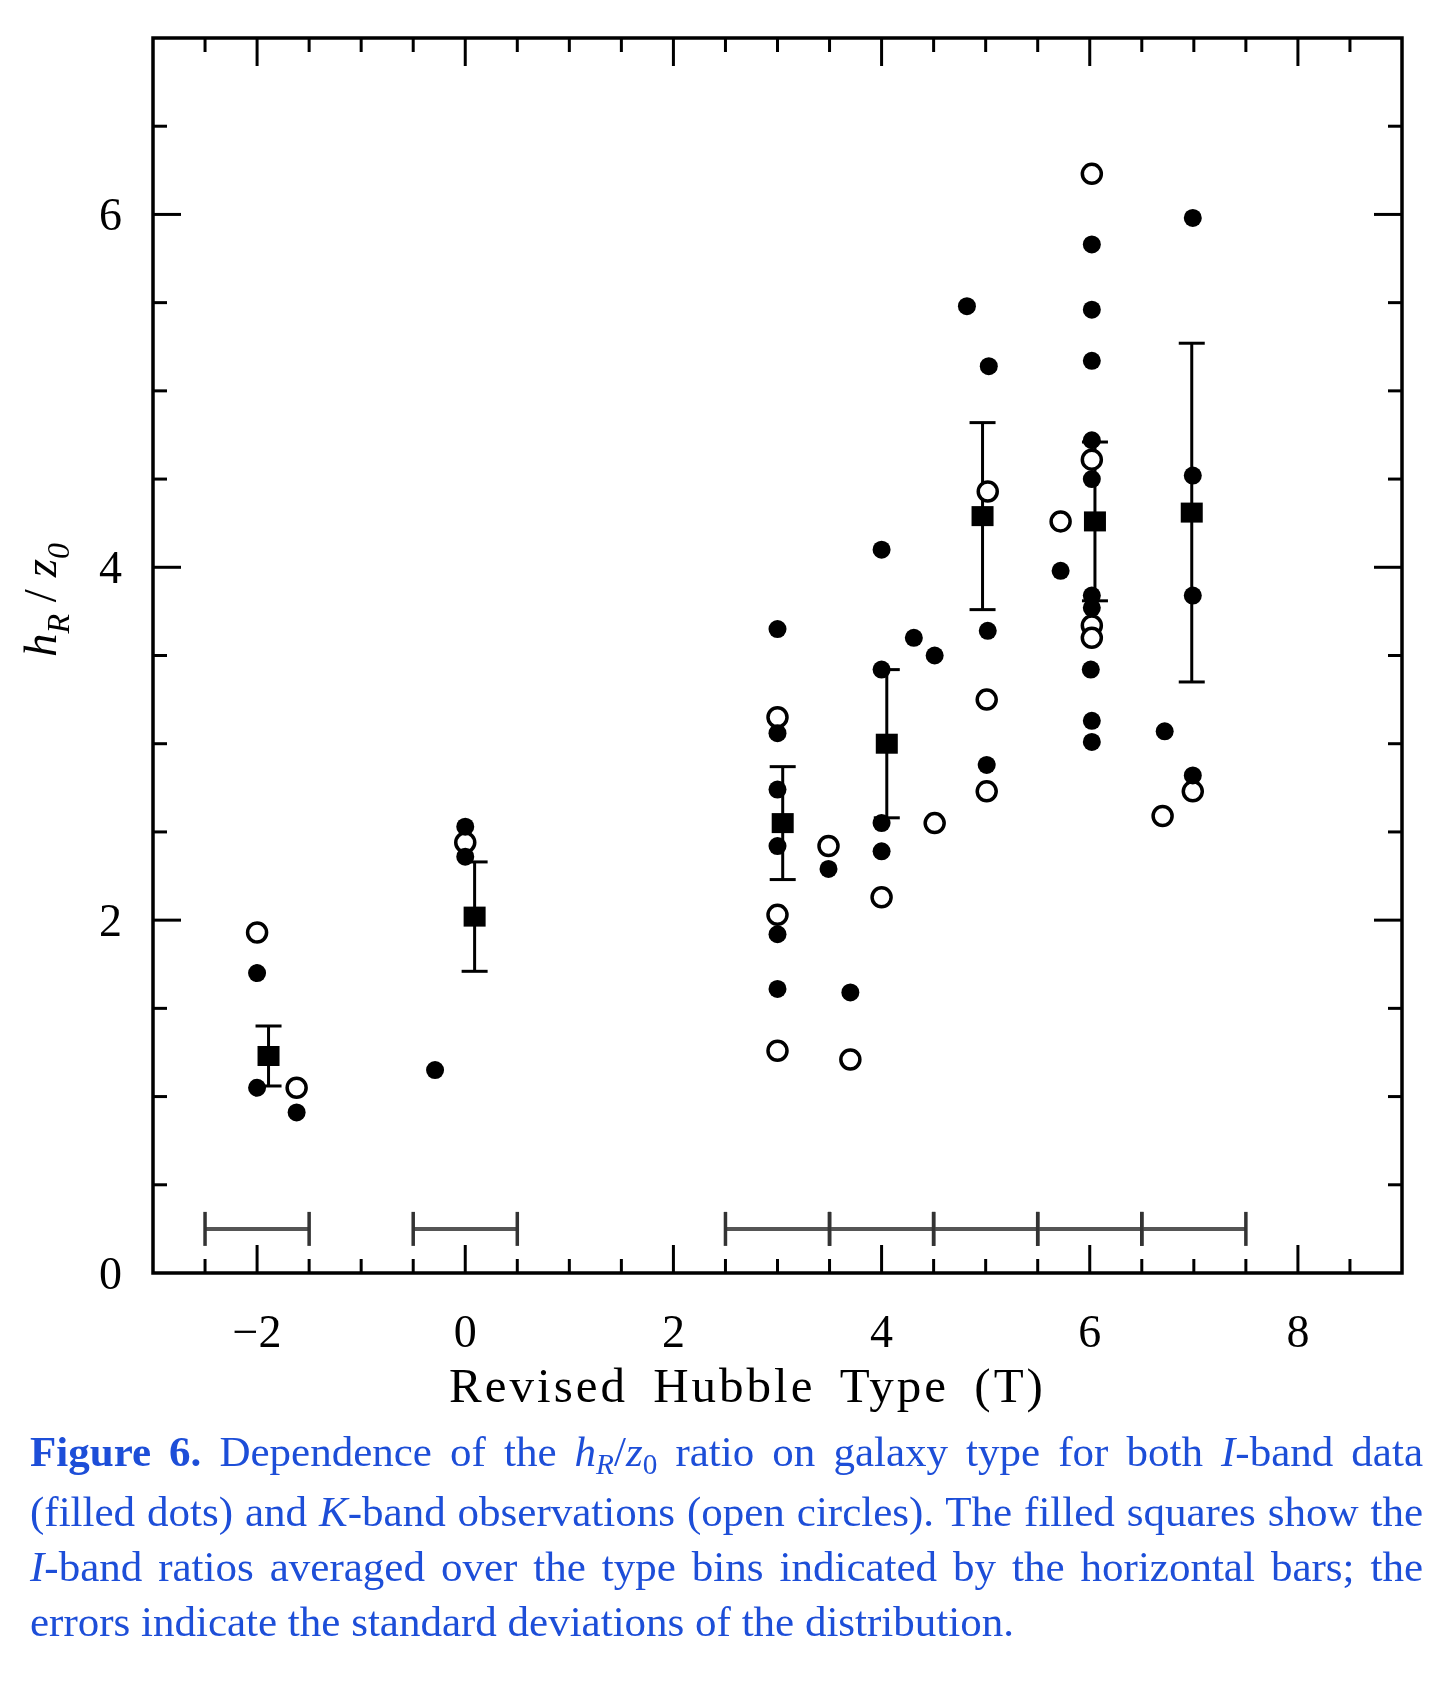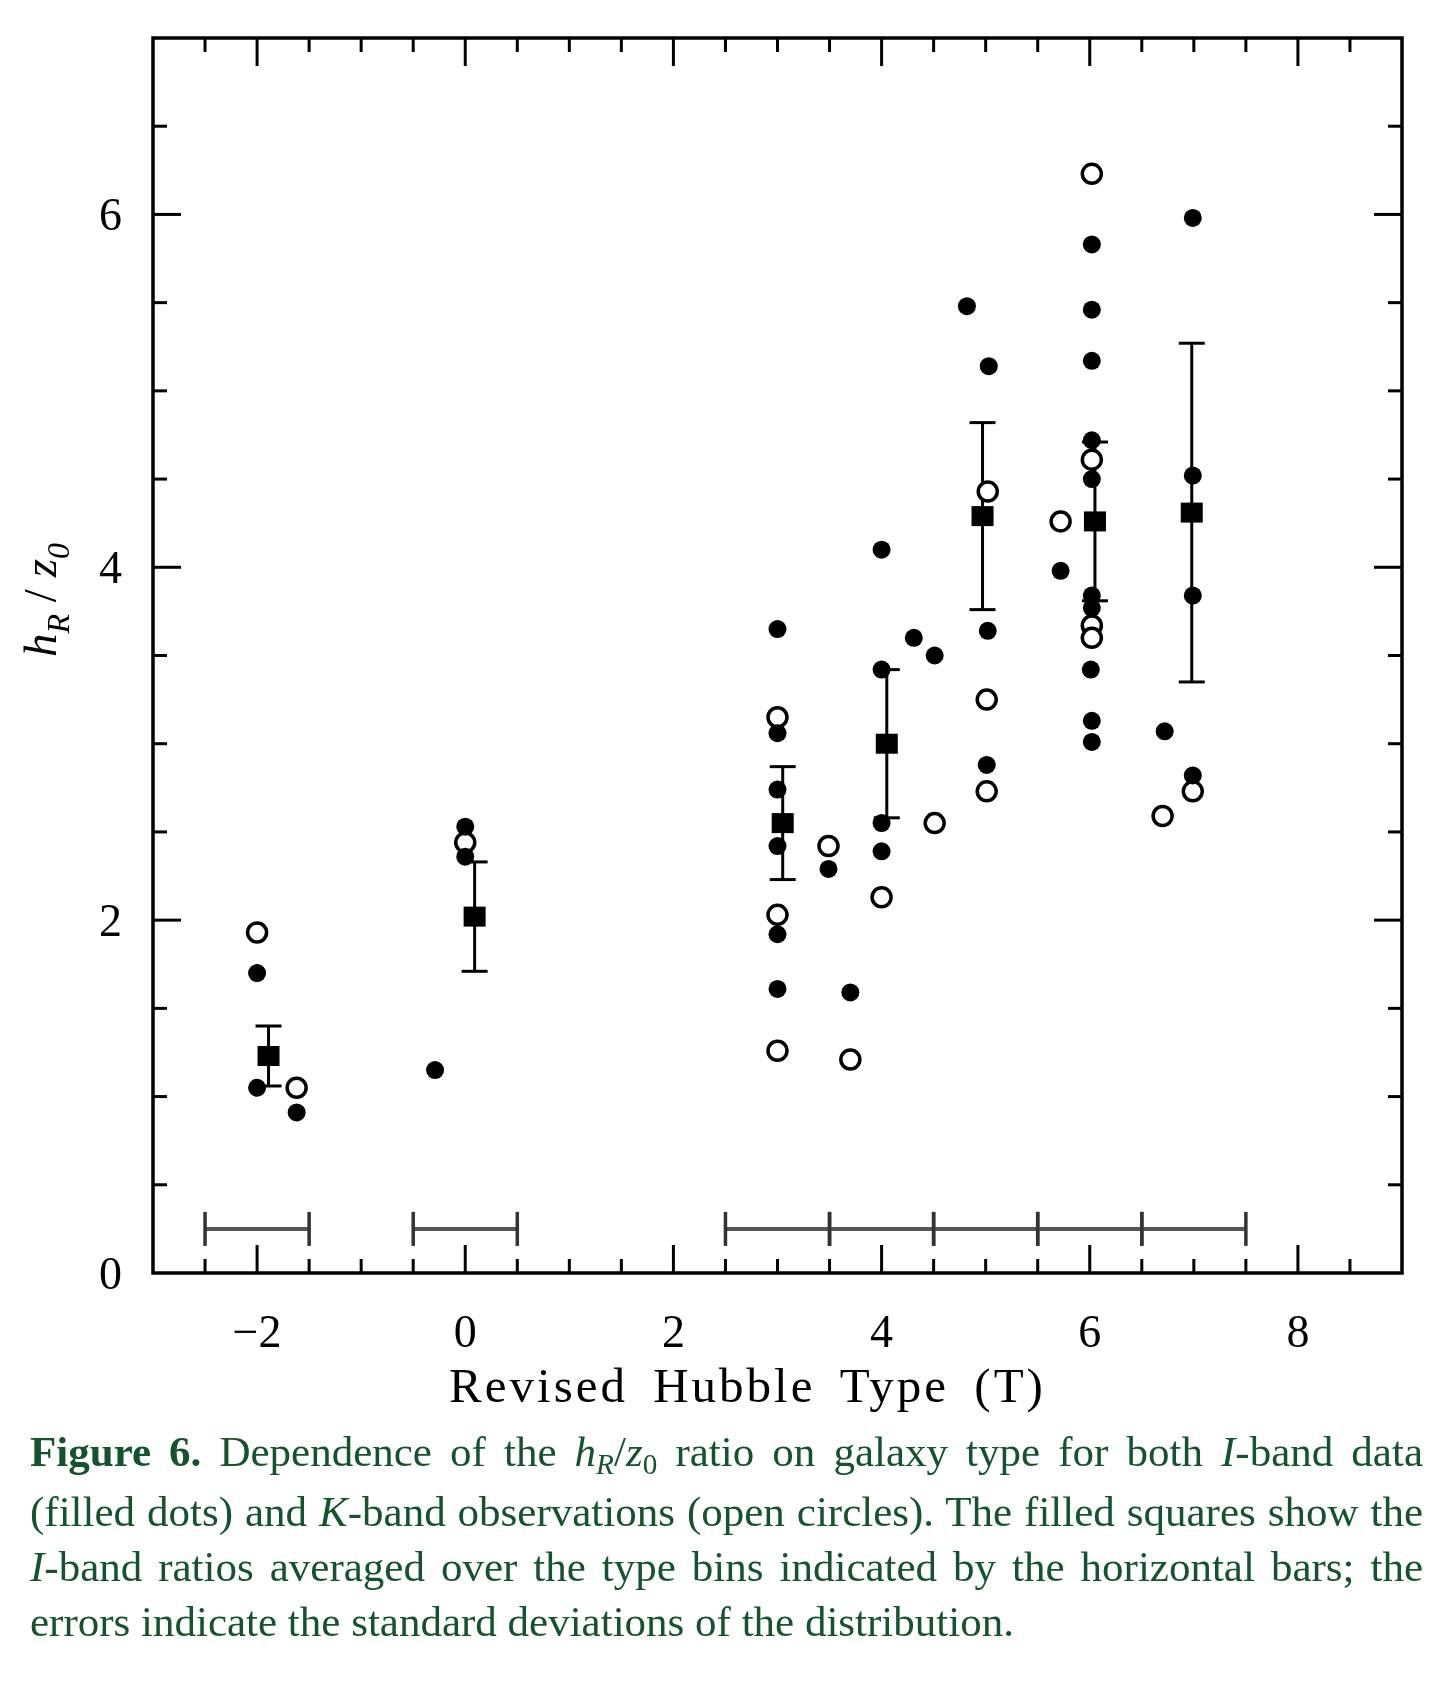--- a/index.html
+++ b/index.html
@@ -1,21 +1,21 @@
 <!DOCTYPE html>
 <html><head>
 <meta charset="utf-8">
 <style>
   html,body{margin:0;padding:0;background:#ffffff;}
   .page{position:relative;width:1455px;height:1702px;background:#ffffff;overflow:hidden;
         font-family:"Liberation Serif","DejaVu Serif",serif;color:#000;}
   .plot-wrap{position:absolute;left:0;top:0;width:1455px;height:1415px;}
   svg text{font-family:"Liberation Serif","DejaVu Serif",serif;fill:#000;}
   .caption{position:absolute;left:30px;right:32px;top:1424px;
-           font-size:43px;line-height:1.28;text-align:justify;color:#14532d;}
+           font-size:43px;line-height:1.28;text-align:justify;color:#1d4ed8;}
   .caption .b{font-weight:bold;}
   .caption .i{font-style:italic;}
   .caption .sub{font-size:68%;vertical-align:-0.28em;}
 </style>
 </head>
 <body>
 
 <div class="page">
   <div class="plot-wrap">
     <svg id="plot" width="1455" height="1415" viewBox="0 0 1455 1415">

